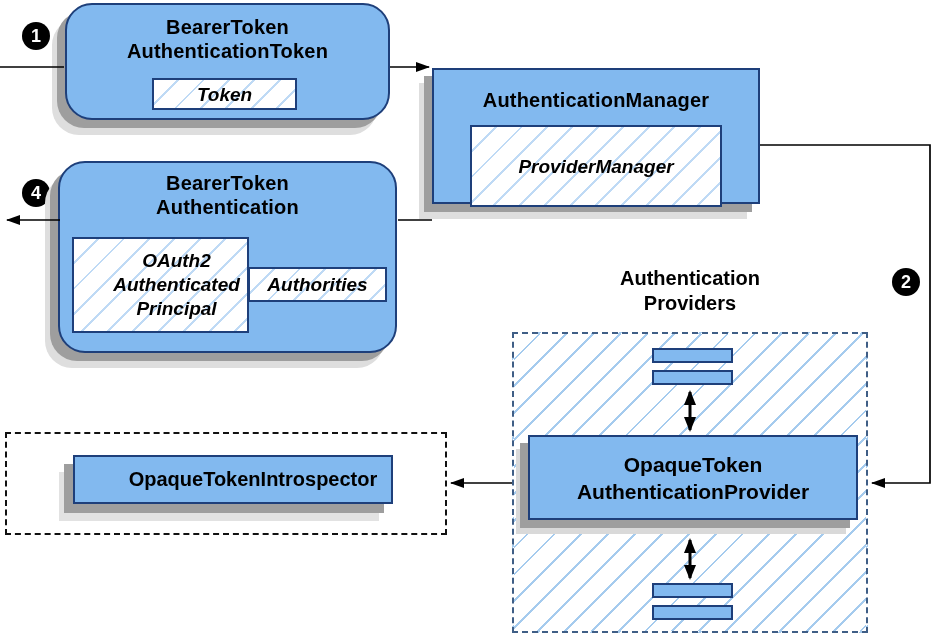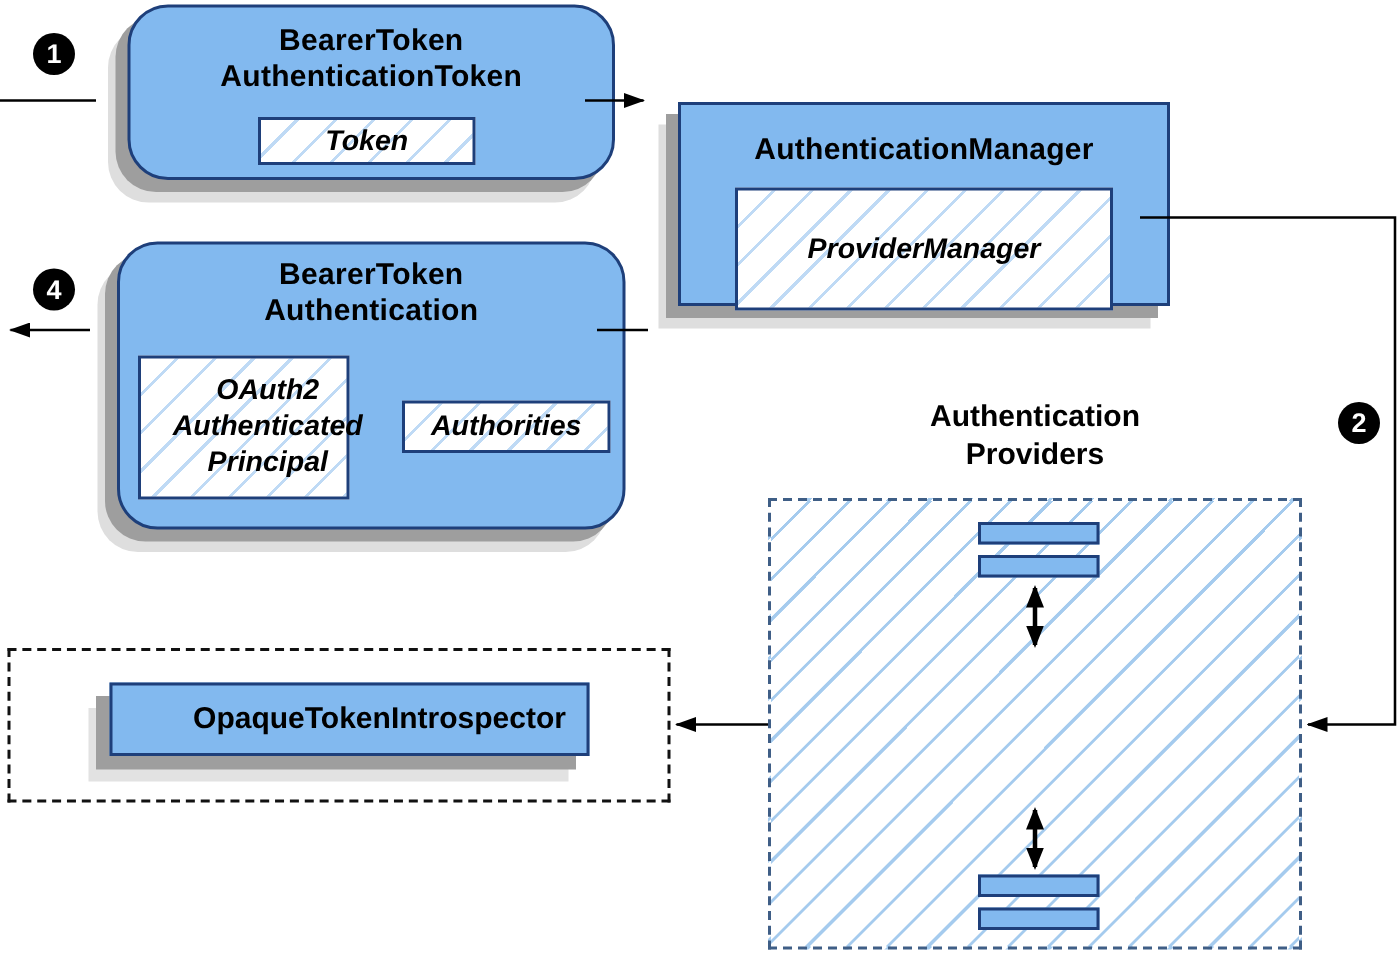--- a/index.html
+++ b/index.html
@@ -4,21 +4,20 @@
 <style>
   html,body{margin:0;padding:0;background:#fff;}
   .canvas{
     position:relative;width:932px;height:635px;background:#fff;overflow:hidden;
     font-family:"Liberation Sans","DejaVu Sans",sans-serif;font-weight:bold;color:#000;
   }
   
   .node{
     position:absolute;box-sizing:border-box;background:#82B9EF;border:2px solid #1E3F7A;
     box-shadow:-8px 8px 0 0 #9e9e9e,-13px 15px 0 0 #dedede;
-    margin-left:20px;
   }
   .rounded{border-radius:27px;}
   .node-title{
     position:absolute;left:0;right:0;text-align:center;font-size:20px;line-height:24px;
     white-space:pre-line;letter-spacing:.2px;
   }
   .inner{
     position:absolute;box-sizing:border-box;background:#fff;border:2px solid #1E3F7A;
     background-image:repeating-linear-gradient(135deg,rgba(0,0,0,0) 0px,rgba(0,0,0,0) 16px,#BFDAF5 16px,#BFDAF5 18px);
     display:flex;align-items:center;justify-content:center;text-align:center;
@@ -82,37 +81,41 @@
   <div class="node" style="left:432px;top:68px;width:328px;height:136px;">
     <div class="node-title" style="top:18px;">AuthenticationManager</div>
     <div class="inner" style="left:36px;top:55px;width:252px;height:82px;">
       <span>ProviderManager</span>
     </div>
   </div>
 
   <div class="node rounded" style="left:58px;top:161px;width:339px;height:192px;">
     <div class="node-title" style="top:8px;">BearerToken
 Authentication</div>
-    <div class="inner" style="left:12px;top:74px;width:141px;height:96px;line-height:24px;padding-left:32px;">
+    <div class="inner" style="left:12px;top:74px;width:177px;height:96px;line-height:24px;padding-left:32px;">
       <span>OAuth2
 Authenticated
 Principal</span>
     </div>
     <div class="inner" style="left:188px;top:104px;width:139px;height:35px;">
       <span>Authorities</span>
     </div>
   </div>
 
   <div class="group-title" style="left:575px;top:266px;width:230px;">Authentication
 Providers</div>
 
   <div class="providers-box" style="left:512px;top:332px;width:356px;height:301px;">
     <div class="bar" style="left:138px;top:14px;width:81px;height:15px;"></div>
     <div class="bar" style="left:138px;top:36px;width:81px;height:15px;"></div>
 
+    <div class="provider-node center-col" style="left:14px;top:101px;width:330px;height:85px;">
+      <span>OpaqueToken
+AuthenticationProvider</span>
+    </div>
 
     <div class="bar" style="left:138px;top:249px;width:81px;height:15px;"></div>
     <div class="bar" style="left:138px;top:271px;width:81px;height:15px;"></div>
   </div>
 
   <div class="introspector-box" style="left:5px;top:432px;width:442px;height:103px;">
     <div class="flat-node center-col" style="left:66px;top:21px;width:320px;height:49px;padding-left:40px;">
       <span>OpaqueTokenIntrospector</span>
     </div>
   </div>

